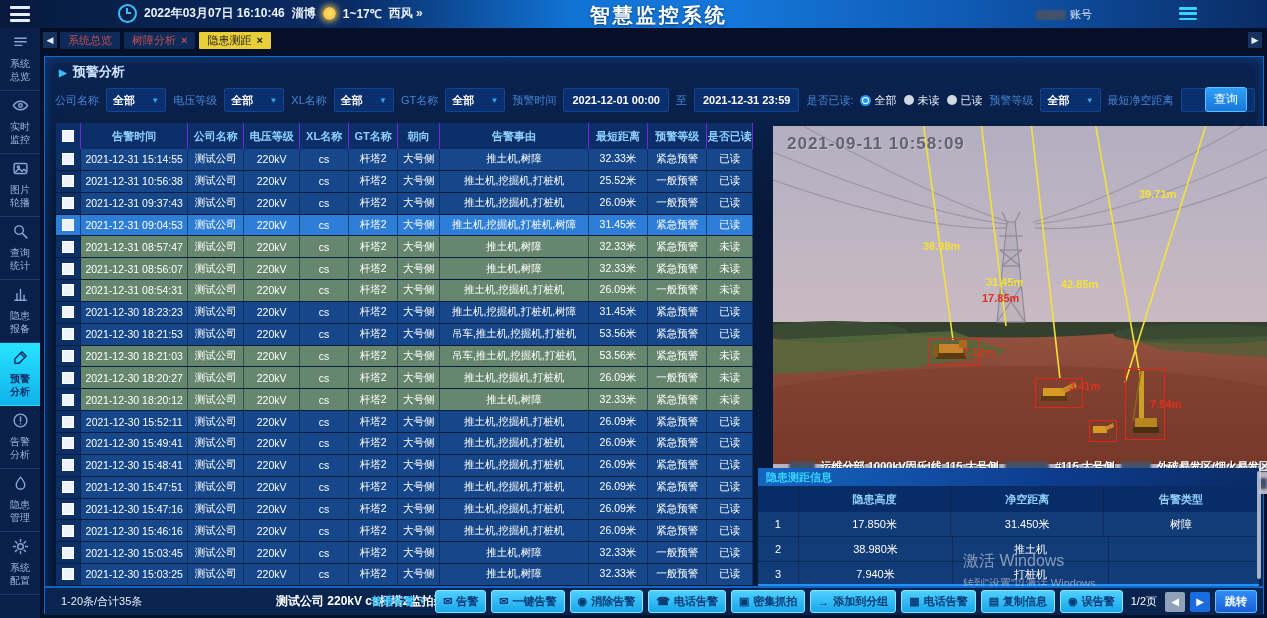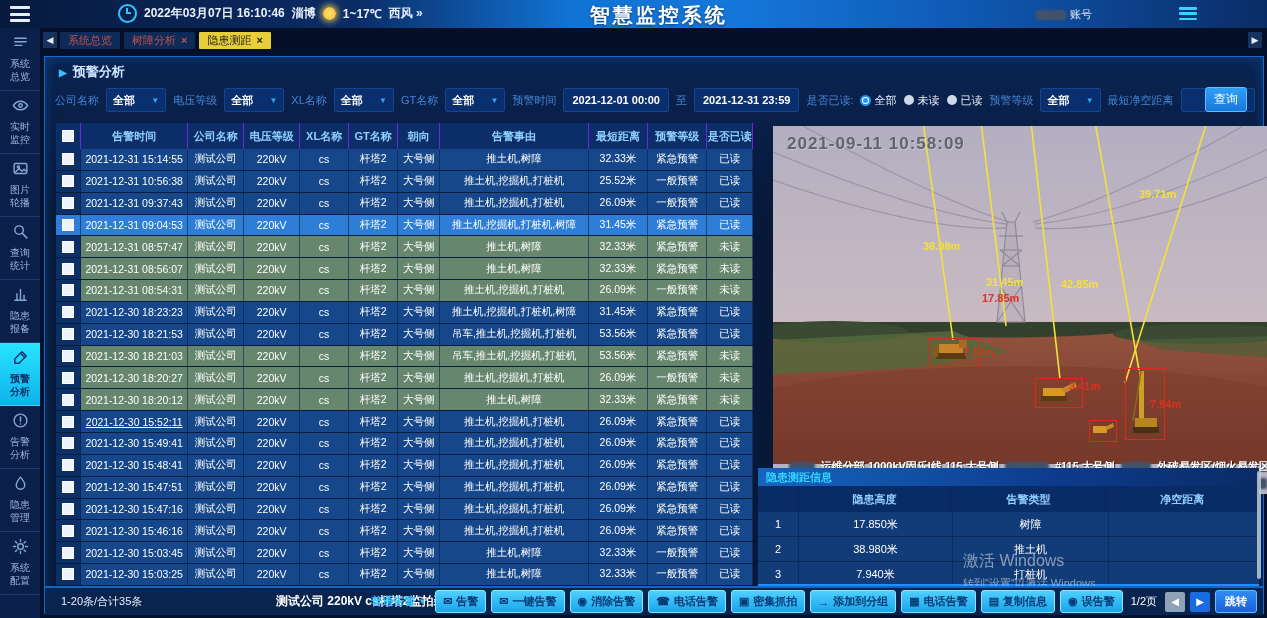--- a/index.html
+++ b/index.html
@@ -476,21 +476,21 @@
         <div class="acell" style="width: 6%;">大号侧</div>
         <div class="acell" style="width: 21.5%;">推土机,树障</div>
         <div class="acell" style="width: 8.5%;">32.33米</div>
         <div class="acell" style="width: 8.5%;">紧急预警</div>
         <div class="acell" style="width: 6.5%;">未读</div>
       </div>
       <div class="arow read">
         <div class="acell ck" style="width: 3.5%;">
           <span class="cbox"></span>
         </div>
-        <div class="acell" style="width: 15.5%; text-decoration: underline;">2021-12-30 15:52:11</div>
+        <div class="acell" style="width: 15.5%;">2021-12-30 15:52:11</div>
         <div class="acell" style="width: 8%;">测试公司</div>
         <div class="acell" style="width: 8%;">220kV</div>
         <div class="acell" style="width: 7%;">cs</div>
         <div class="acell" style="width: 7%;">杆塔2</div>
         <div class="acell" style="width: 6%;">大号侧</div>
         <div class="acell" style="width: 21.5%;">推土机,挖掘机,打桩机</div>
         <div class="acell" style="width: 8.5%;">26.09米</div>
         <div class="acell" style="width: 8.5%;">紧急预警</div>
         <div class="acell" style="width: 6.5%;">已读</div>
       </div>
@@ -705,26 +705,27 @@
       </div>
     </div>
   </div>
 
   <div class="mpanel">
     <div class="mtitle">隐患测距信息</div>
     <div id="mtable">
         <div class="mhead">
           <div class="mcell" style="width: 8%;"></div>
           <div class="mcell" style="width: 30.5%;">隐患高度</div>
+          <div class="mcell" style="width: 30.5%;">净空距离</div>
           <div class="mcell" style="width: 31%;">告警类型</div>
-          <div class="mcell" style="width: 30.5%;">净空距离</div>
         </div>
         <div class="mrow">
           <div class="mcell" style="width: 8%;">1</div>
           <div class="mcell" style="width: 30.5%;">17.850米</div>
+          <div class="mcell" style="width: 30.5%;">31.450米</div>
           <div class="mcell" style="width: 31%;">树障</div>
         </div>
         <div class="mrow">
           <div class="mcell" style="width: 8%;">2</div>
           <div class="mcell" style="width: 30.5%;">38.980米</div>
           <div class="mcell" style="width: 31%;">推土机</div>
         </div>
         <div class="mrow">
           <div class="mcell" style="width: 8%;">3</div>
           <div class="mcell" style="width: 30.5%;">7.940米</div>

